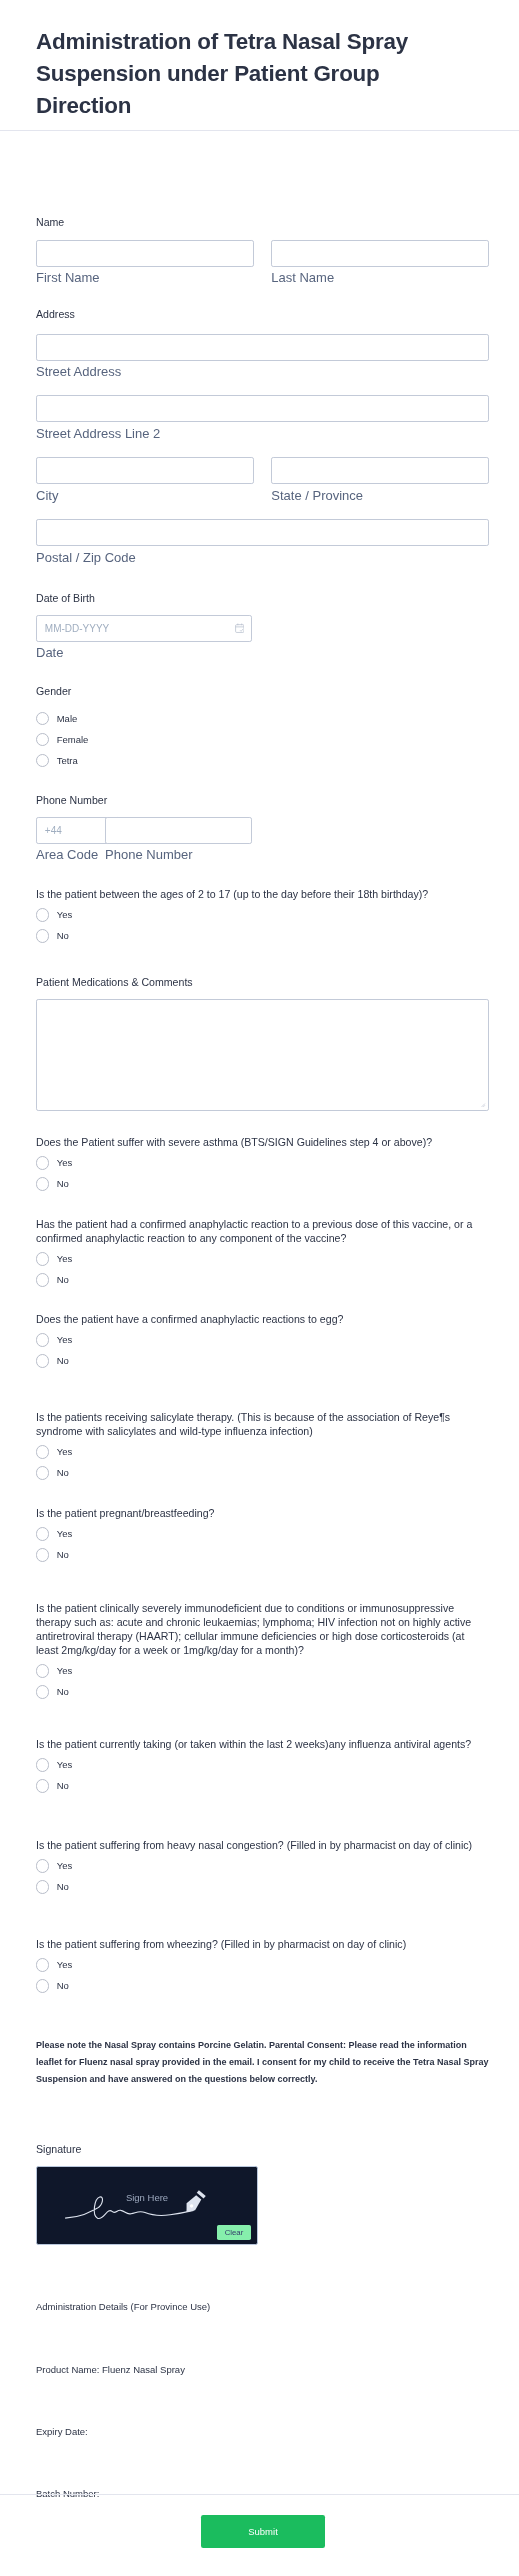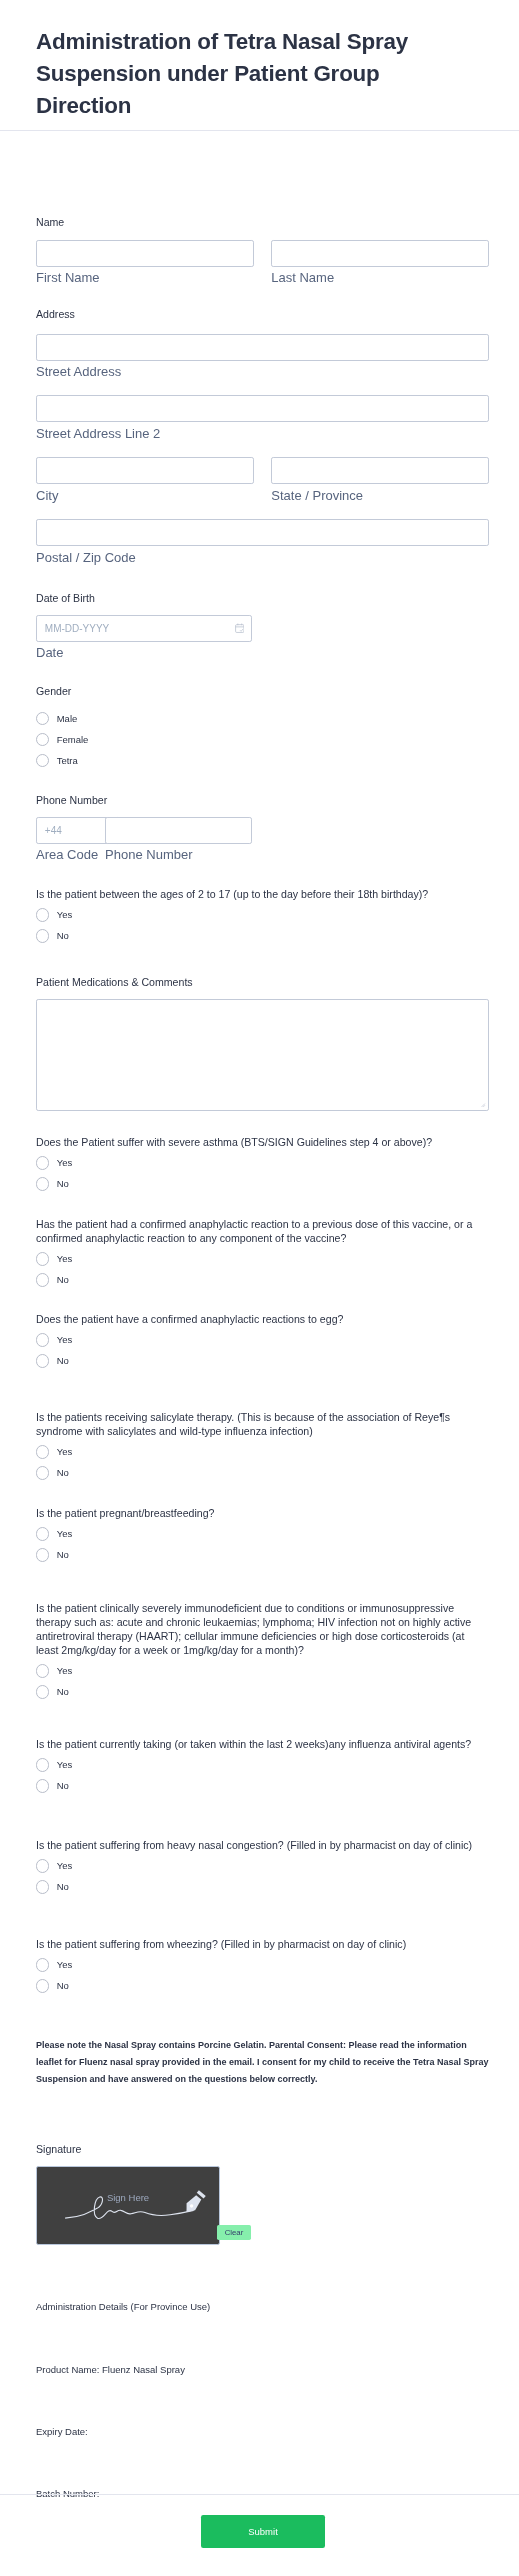--- a/index.html
+++ b/index.html
@@ -95,24 +95,24 @@
   }
   .consent {
     font-size: 9px;
     font-weight: 700;
     line-height: 17px;
     color: #2c3345;
     width: 453px;
   }
   .sig-box {
     position: relative;
-    width: 184px; height: 79px;
+    width: 222px; height: 79px;
     border: 0.6px solid #b9c7dc;
     border-radius: 2.2px;
-    background: #404040;
+    background: #0f172a;
     cursor: crosshair;
   }
   .sig-text {
     position: absolute; left: 0; right: 0; top: 25px;
     text-align: center;
     font-size: 9.5px;
     color: #9ca8bd;
   }
   .sig-art { position: absolute; left: 27px; top: 23.5px; }
   .clear-btn {

